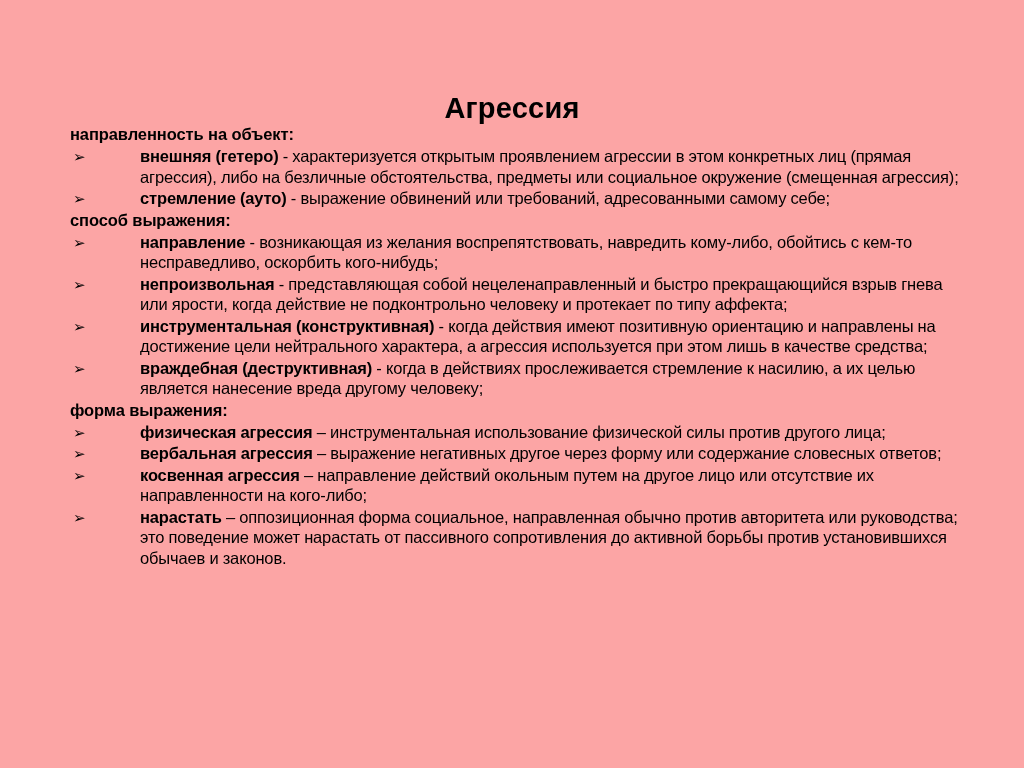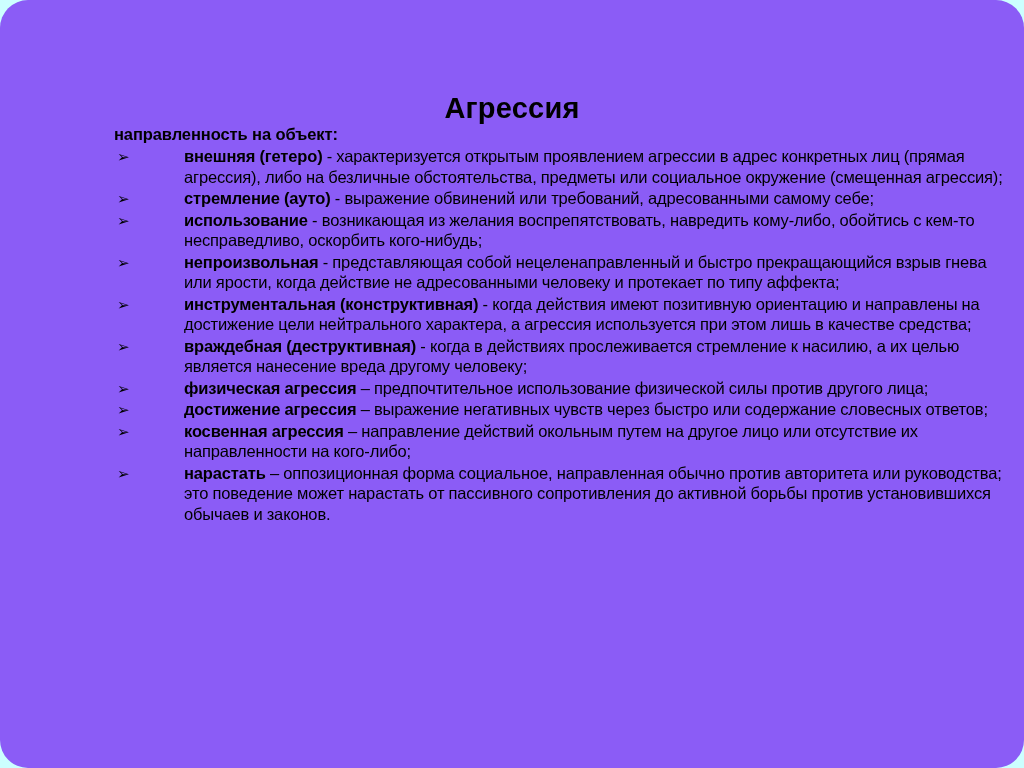--- a/index.html
+++ b/index.html
@@ -14,41 +14,39 @@
     font-family: "Liberation Sans", "DejaVu Sans", sans-serif;
     color: #000000;
     overflow: hidden;
     -webkit-font-smoothing: antialiased;
   }
   .slide {
     position: relative;
     width: 1024px;
     height: 768px;
     box-sizing: border-box;
-    background: #8b5cf6;
-    border-radius: 28px;
+    background: #fca5a5;
   }
   .slide-title {
     position: absolute;
     top: 72px;
     left: 0;
     width: 1024px;
     text-align: center;
     font-size: 29px;
     font-weight: bold;
     letter-spacing: 0.2px;
     line-height: 34px;
     color: #000;
   }
   .body-area {
     position: absolute;
     top: 124px;
     left: 70px;
     width: 890px;
-    margin-left: 44px;
   }
   .section {
     margin: 0 0 0 0;
   }
   .section-heading {
     font-size: 16.5px;
     font-weight: bold;
     line-height: 21px;
     color: #000;
     margin: 0;
@@ -95,57 +93,59 @@
 <div class="slide">
 
   <h1 class="slide-title">Агрессия</h1>
 
   <div class="body-area">
 
     <div class="section">
       <div class="section-heading">направленность на объект:</div>
       <ul class="bullet-list">
         <li class="bullet-item">
-          <span class="bullet-marker">➢</span><span class="term">внешняя (гетеро)</span><span class="desc"> - характеризуется открытым проявлением агрессии в адрес конкретных лиц (прямая агрессия), либо на безличные обстоятельства, предметы или социальное окружение (смещенная агрессия);</span>
+          <span class="bullet-marker">➢</span><span class="term">внешняя (гетеро)</span><span class="desc"> - характеризуется открытым проявлением агрессии в этом конкретных лиц (прямая агрессия), либо на безличные обстоятельства, предметы или социальное окружение (смещенная агрессия);</span>
         </li>
         <li class="bullet-item">
           <span class="bullet-marker">➢</span><span class="term">стремление (ауто)</span><span class="desc"> - выражение обвинений или требований, адресованными самому себе;</span>
         </li>
       </ul>
     </div>
 
     <div class="section">
+      <div class="section-heading">способ выражения:</div>
       <ul class="bullet-list">
         <li class="bullet-item">
-          <span class="bullet-marker">➢</span><span class="term">использование</span><span class="desc"> - возникающая из желания воспрепятствовать, навредить кому-либо, обойтись с кем-то несправедливо, оскорбить кого-нибудь;</span>
+          <span class="bullet-marker">➢</span><span class="term">направление</span><span class="desc"> - возникающая из желания воспрепятствовать, навредить кому-либо, обойтись с кем-то несправедливо, оскорбить кого-нибудь;</span>
         </li>
         <li class="bullet-item">
-          <span class="bullet-marker">➢</span><span class="term">непроизвольная</span><span class="desc"> - представляющая собой нецеленаправленный и быстро прекращающийся взрыв гнева или ярости, когда действие не адресованными человеку и протекает по типу аффекта;</span>
+          <span class="bullet-marker">➢</span><span class="term">непроизвольная</span><span class="desc"> - представляющая собой нецеленаправленный и быстро прекращающийся взрыв гнева или ярости, когда действие не подконтрольно человеку и протекает по типу аффекта;</span>
         </li>
       </ul>
     </div>
 
     <div class="section">
       <ul class="bullet-list">
         <li class="bullet-item">
           <span class="bullet-marker">➢</span><span class="term">инструментальная (конструктивная)</span><span class="desc"> - когда действия имеют позитивную ориентацию и направлены на достижение цели нейтрального характера, а агрессия используется при этом лишь в качестве средства;</span>
         </li>
         <li class="bullet-item">
           <span class="bullet-marker">➢</span><span class="term">враждебная (деструктивная)</span><span class="desc"> - когда в действиях прослеживается стремление к насилию, а их целью является нанесение вреда другому человеку;</span>
         </li>
       </ul>
     </div>
 
     <div class="section">
+      <div class="section-heading">форма выражения:</div>
       <ul class="bullet-list">
         <li class="bullet-item">
-          <span class="bullet-marker">➢</span><span class="term">физическая агрессия</span><span class="desc"> – предпочтительное использование физической силы против другого лица;</span>
+          <span class="bullet-marker">➢</span><span class="term">физическая агрессия</span><span class="desc"> – инструментальная использование физической силы против другого лица;</span>
         </li>
         <li class="bullet-item">
-          <span class="bullet-marker">➢</span><span class="term">достижение агрессия</span><span class="desc"> – выражение негативных чувств через быстро или содержание словесных ответов;</span>
+          <span class="bullet-marker">➢</span><span class="term">вербальная агрессия</span><span class="desc"> – выражение негативных другое через форму или содержание словесных ответов;</span>
         </li>
         <li class="bullet-item">
           <span class="bullet-marker">➢</span><span class="term">косвенная агрессия</span><span class="desc"> – направление действий окольным путем на другое лицо или отсутствие их направленности на кого-либо;</span>
         </li>
         <li class="bullet-item">
           <span class="bullet-marker">➢</span><span class="term">нарастать</span><span class="desc"> – оппозиционная форма социальное, направленная обычно против авторитета или руководства; это поведение может нарастать от пассивного сопротивления до активной борьбы против установившихся обычаев и законов.</span>
         </li>
       </ul>
     </div>
 

